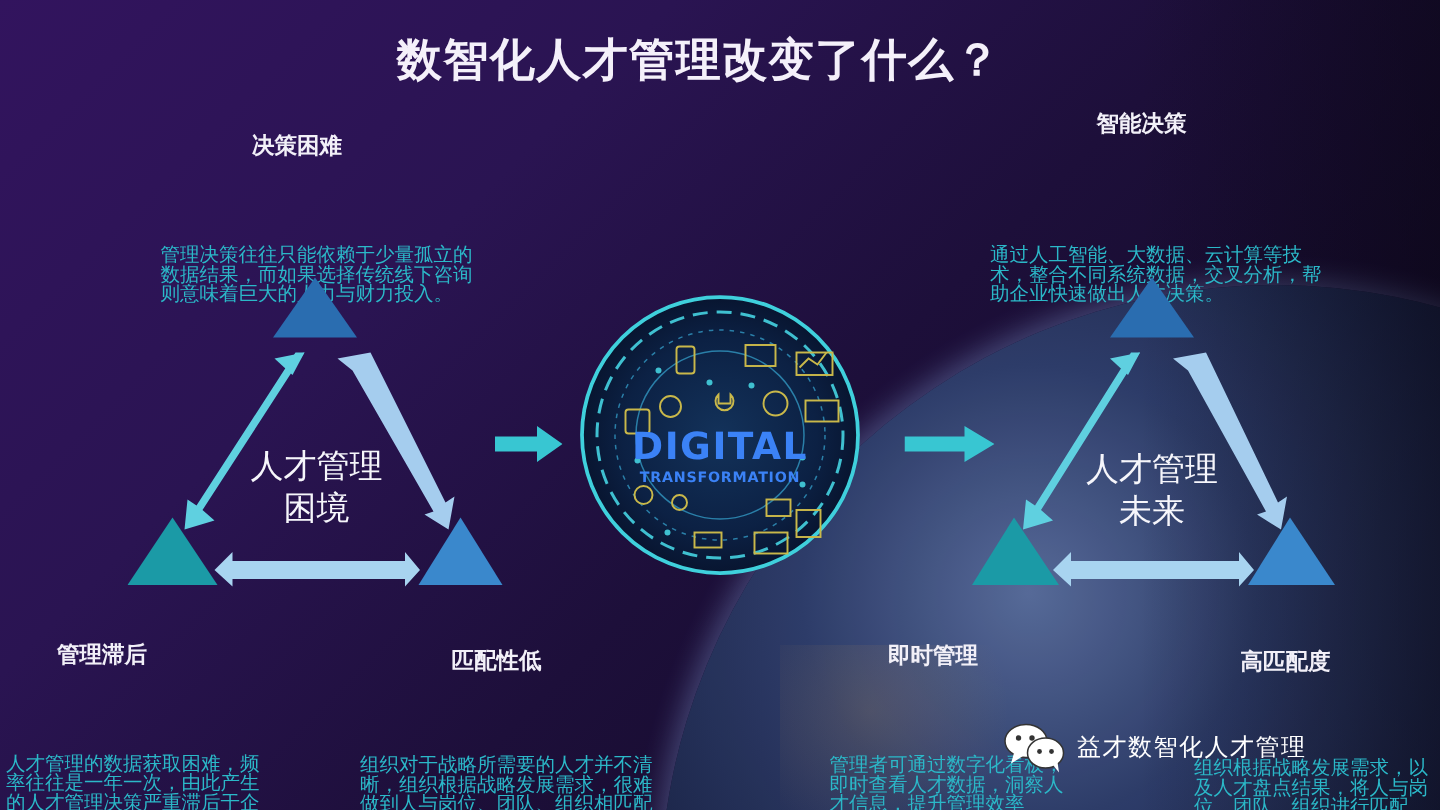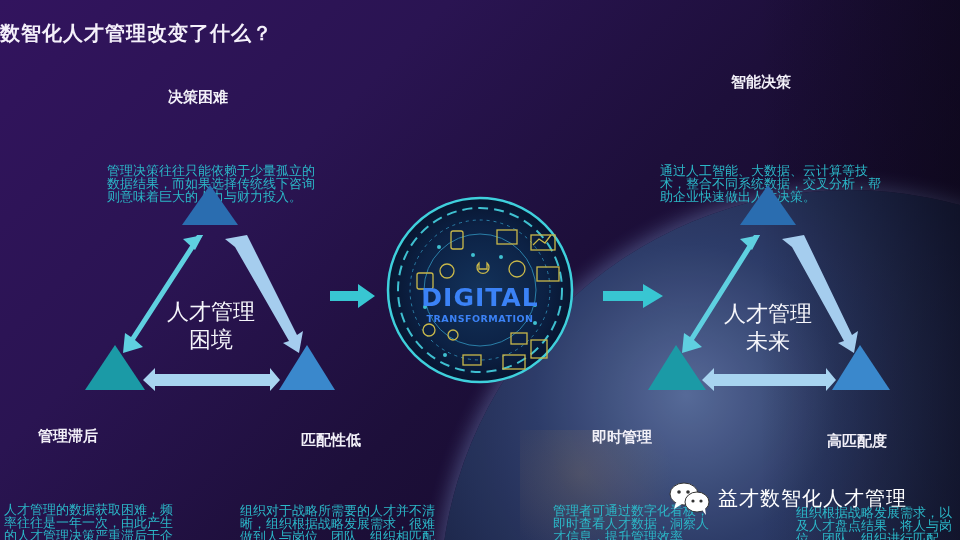--- a/index.html
+++ b/index.html
@@ -16,22 +16,22 @@
     width: 820px; height: 820px; border-radius: 50%;
     background: radial-gradient(circle at 30% 25%, #5a6f9e 0%, #2f3f6c 18%, #1a2446 38%, #0c1126 60%, #06081a 80%);
     box-shadow: -4px -4px 18px rgba(150,180,240,0.35);
     opacity: 0.95;
   }
   .dark-right {
     position: absolute; right: 0; top: 0; width: 200px; height: 540px;
     background: linear-gradient(90deg, rgba(10,6,20,0) 0%, rgba(8,5,16,0.5) 100%);
   }
   .title {
-    position: absolute; top: 20px; left: 0; width: 932px; 
-    font-size: 20px; font-weight: bold; letter-spacing: 1px; color: #f4f0fa;
+    position: absolute; top: 20px; left: 0; width: 932px; text-align: center;
+    font-size: 30px; font-weight: bold; letter-spacing: 1px; color: #f4f0fa;
   }
   .logo { position: absolute; top: 13px; left: 860px; width: 95px; height: 30px; }
   .logo .mark { position: absolute; left: 2px; top: 2px; width: 22px; height: 24px; }
   .logo .name { position: absolute; left: 28px; top: 1px; font-size: 11px; color: #e8e4f2; letter-spacing: 4px; }
   .logo .en { position: absolute; left: 28px; top: 15px; font-size: 7px; color: #d0cce0; }
   .logo .slogan { position: absolute; left: 70px; top: 8px; font-size: 5px; line-height: 9px; color: #bdb6d0; width: 24px; }
 
   .heading { position: absolute; font-size: 15px; font-weight: bold; color: #f2f0f8; }
   .desc { position: absolute; font-size: 13px; line-height: 13px; color: #2bb8c8; margin-top: 48px; }
 
@@ -43,21 +43,21 @@
   }
   .arrow { position: absolute; }
 
   .dt { position: absolute; left: 385px; top: 195px; width: 190px; height: 190px; }
   .dt-title { position: absolute; left: 0; width: 190px; text-align: center; font-weight: bold; color: #3b82f6; }
   .dt-title.big { top: 88px; font-size: 25px; letter-spacing: 1px; }
   .dt-title.small { top: 118px; font-size: 9.5px; letter-spacing: 0.5px; }
 
   .watermark { position: absolute; left: 668px; top: 478px; height: 40px; display: flex; align-items: center; }
   .watermark .wx { width: 44px; height: 36px; position: relative; }
-  .watermark .txt { font-size: 20px; color: #ffffff; margin-left: 6px; letter-spacing: 1px; }
+  .watermark .txt { font-size: 16px; color: #ffffff; margin-left: 6px; letter-spacing: 1px; }
   .stars {
     position: absolute; left: 520px; top: 430px; width: 200px; height: 110px;
     background: radial-gradient(circle at 30% 40%, rgba(200,150,80,0.18) 0%, rgba(0,0,0,0) 60%);
   }
 </style>
 </head>
 <body>
 
 <div class="slide">
   <div class="planet"></div>

